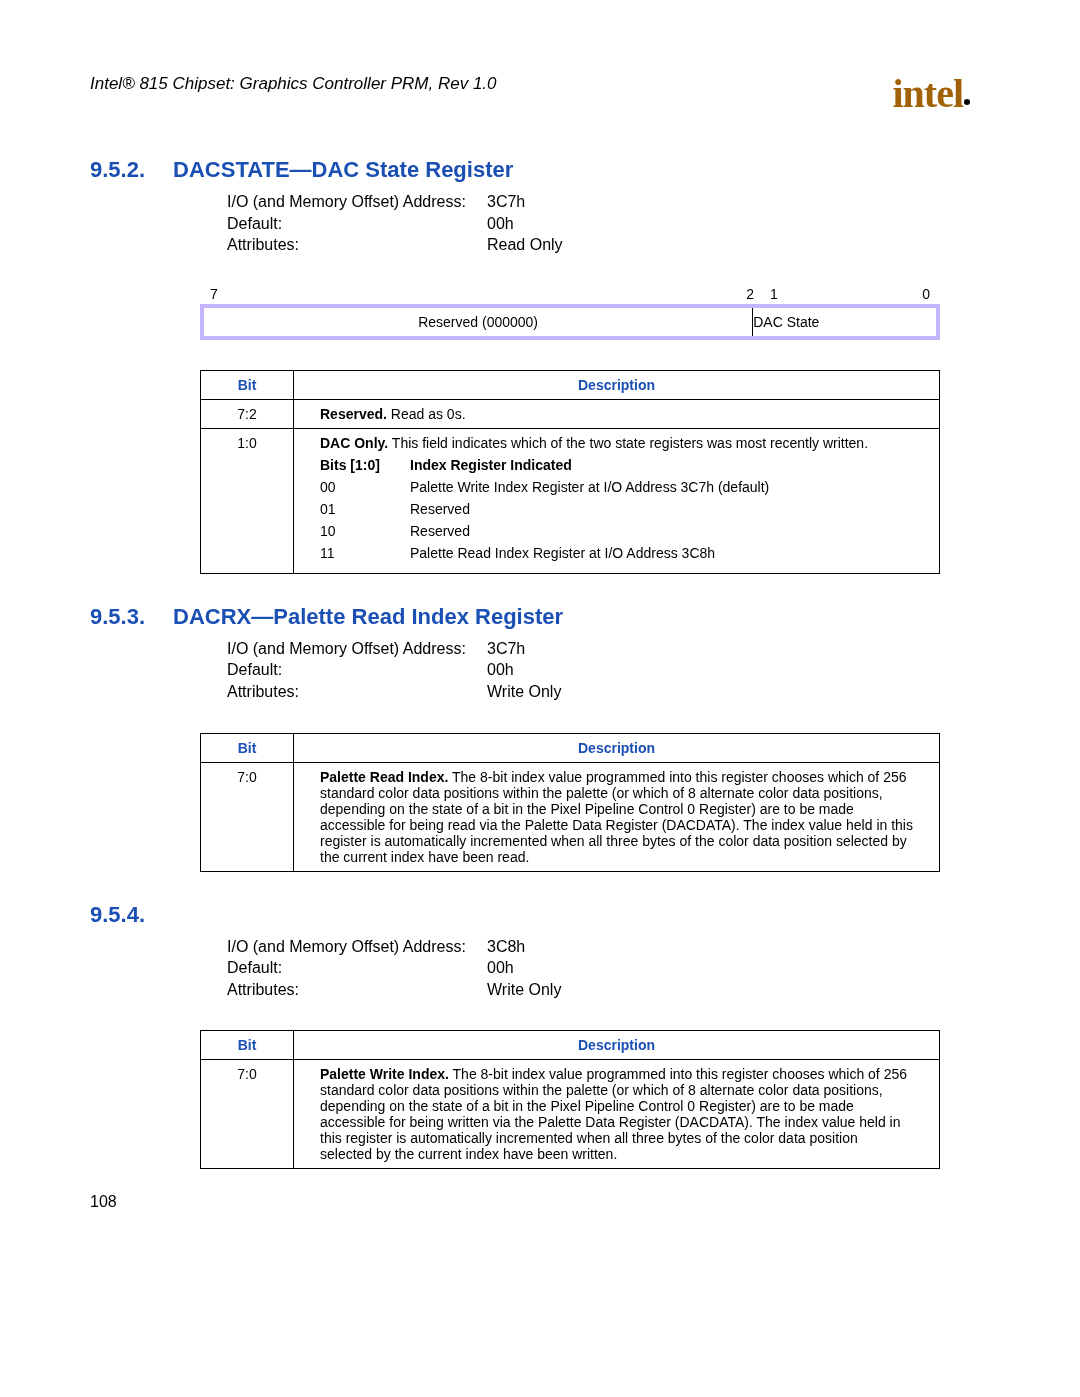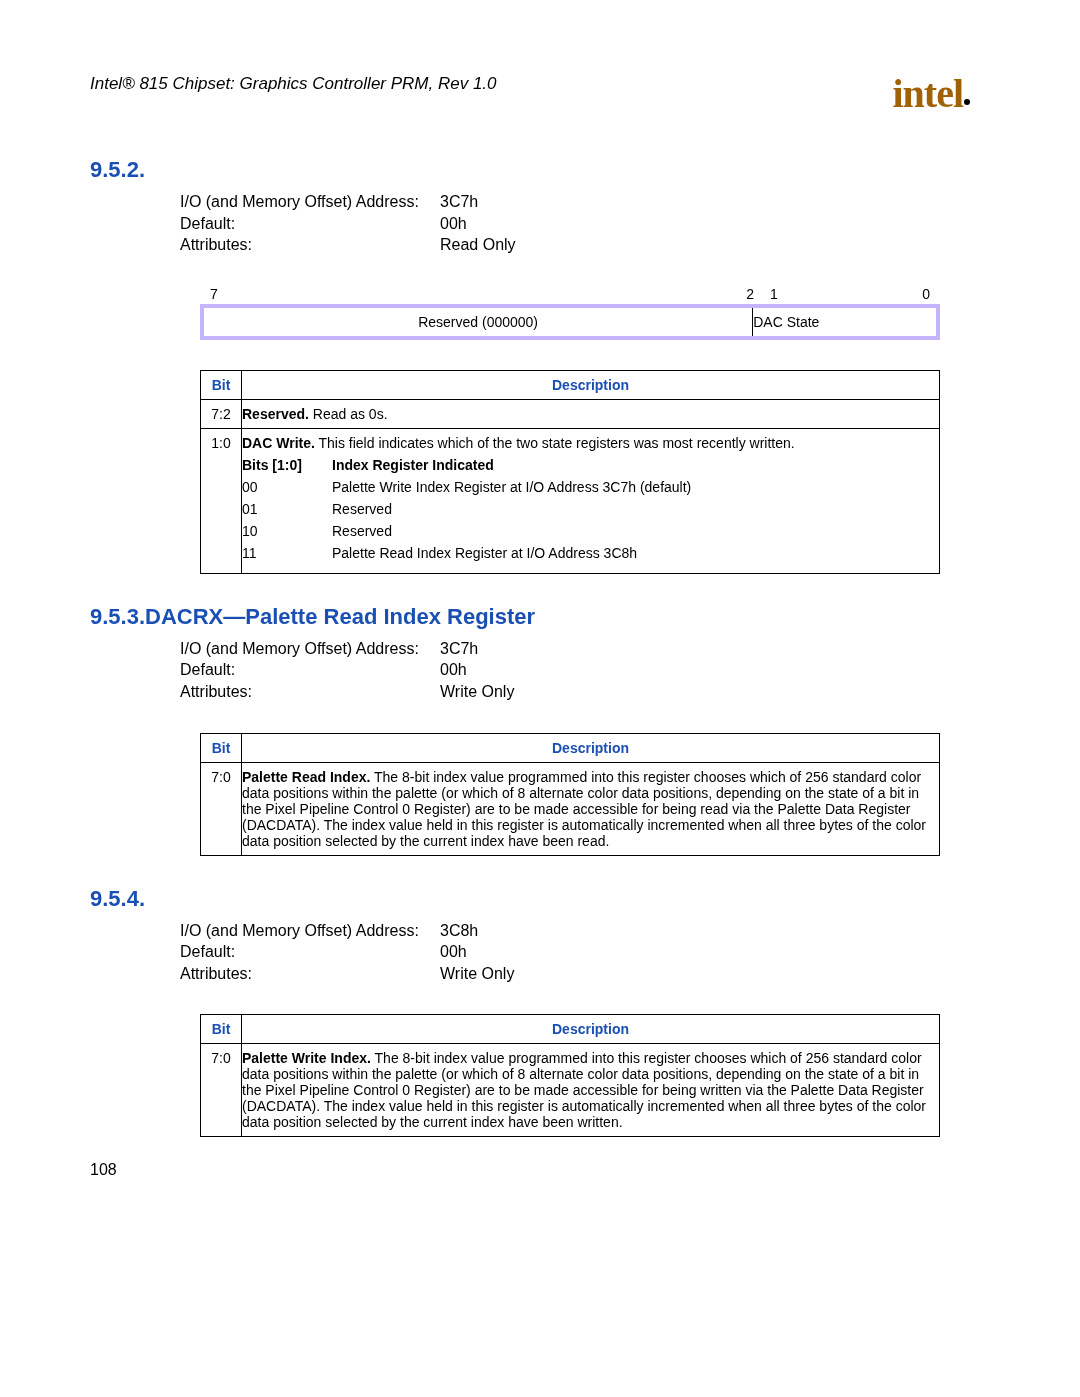--- a/index.html
+++ b/index.html
@@ -45,28 +45,29 @@
     margin-left:1px;
     position:relative;
     top:-2px;
   }
   .section-heading {
     color: #1a4fb3;
     font-size: 22px;
     font-weight: bold;
     margin: 30px 0 8px 0;
     display: flex;
+    gap: 28px;
   }
   .meta-block {
     margin-left: 90px;
     font-size: 16px;
     line-height: 1.35;
     margin-bottom: 30px;
   }
-  .meta-block .row { display:flex; }
+  .meta-block .row { display:flex;margin-left:47px; }
   .meta-block .label { width: 260px; }
   .bitfield {
     margin-left: 110px;
     margin-right: 30px;
     margin-bottom: 30px;
     font-size: 14px;
   }
   .bitfield-top {
     display:flex;
     font-size: 14px;
@@ -96,21 +97,21 @@
   table.desc {
     border-collapse: collapse;
     margin-left: 110px;
     margin-right: 30px;
     width: 740px;
     font-size: 14px;
     margin-bottom: 20px;
   }
   table.desc th, table.desc td {
     border: 1px solid #000;
-    padding: 6px 0;
+    padding: 6px 26px;
     vertical-align: top;
     text-align: left;
   }
   table.desc th {
     color: #1a4fb3;
     font-weight: bold;
     text-align: center;
   }
   table.desc th.bit { width: 40px; }
   table.desc td.bitcol { text-align:center; width:40px; }
@@ -130,20 +131,21 @@
 
 <div class="page">
 
   <div class="header-row">
     <div class="doc-title">Intel® 815 Chipset: Graphics Controller PRM, Rev 1.0</div>
     <div class="logo"><span>intel</span><span class="dot-drop"></span></div>
   </div>
 
   <div class="section-heading">
     <span>9.5.2.</span>
+    <span>DACSTATE—DAC State Register</span>
   </div>
   <div class="meta-block">
     <div class="row">
         <span class="label">I/O (and Memory Offset) Address:</span>
         <span>3C7h</span>
       </div>
     <div class="row">
         <span class="label">Default:</span>
         <span>00h</span>
       </div>
@@ -174,21 +176,21 @@
       <th class="bit">Bit</th>
       <th>Description</th>
     </tr>
     <tr>
       <td class="bitcol">7:2</td>
       <td><span class="bold">Reserved.</span><span> Read as 0s.</span></td>
     </tr>
     <tr>
       <td class="bitcol">1:0</td>
       <td>
-        <div><span class="bold">DAC Write.</span><span> This field indicates which of the two state registers was most recently written.</span></div>
+        <div><span class="bold">DAC Only.</span><span> This field indicates which of the two state registers was most recently written.</span></div>
         <div class="subrow bold">
           <span class="c1">Bits [1:0]</span>
           <span class="c2">Index Register Indicated</span>
         </div>
         <div class="subrow">
               <span class="c1">00</span>
               <span class="c2">Palette Write Index Register at I/O Address 3C7h (default)</span>
             </div>
         <div class="subrow">
               <span class="c1">01</span>

